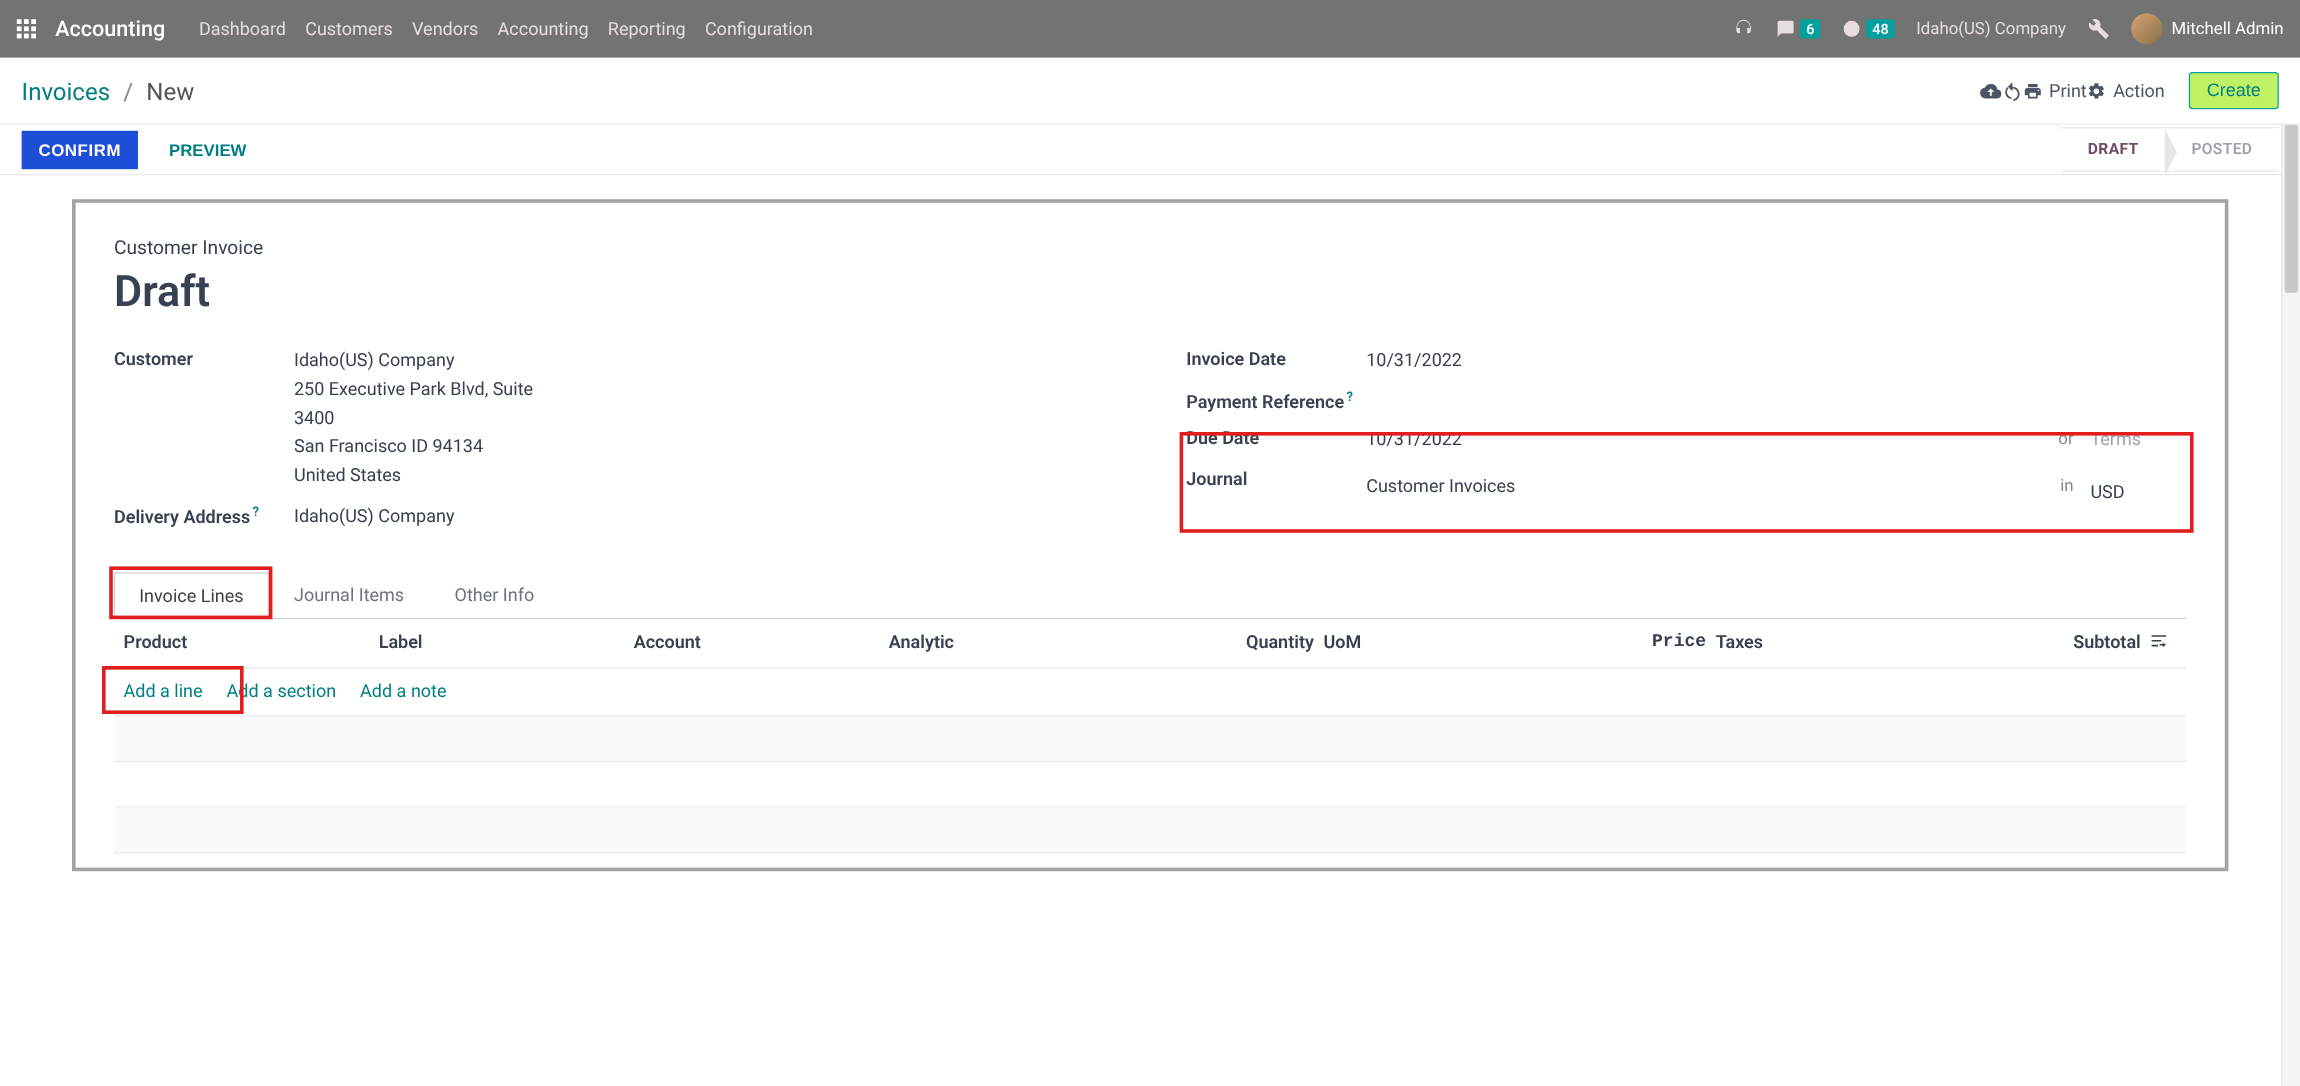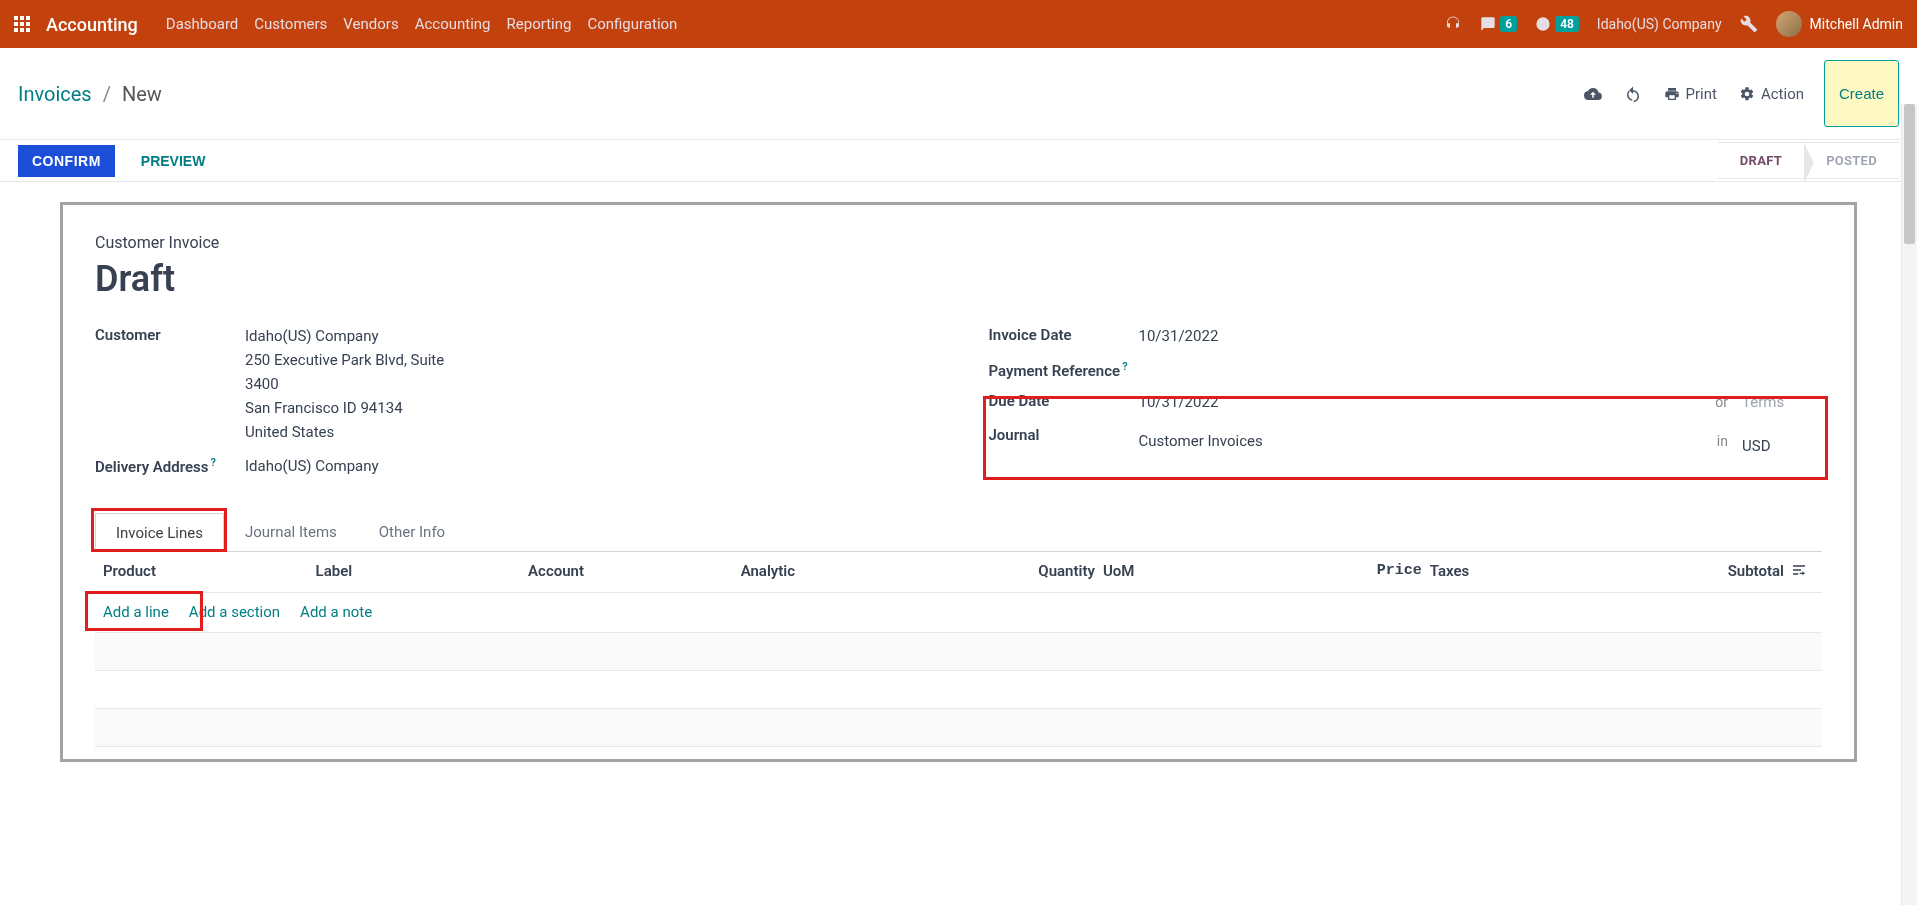--- a/index.html
+++ b/index.html
@@ -5,21 +5,21 @@
 * { box-sizing: border-box; margin: 0; padding: 0; }
 body {
   font-family: -apple-system, BlinkMacSystemFont, "Segoe UI", Roboto, Helvetica, Arial, sans-serif;
   font-size: 14px;
   color: #374151;
   background: #ffffff;
   overflow-x: hidden;
 }
 
 .topnav {
-  background: #c2410c;
+  background: #737373;
   color: #fff;
   height: 48px;
   display: flex;
   align-items: center;
   padding: 0 14px;
 }
 .apps-icon {
   display: inline-grid;
   grid-template-columns: repeat(3, 4px);
   grid-template-rows: repeat(3, 4px);
@@ -41,27 +41,27 @@
 .subheader {
   display: flex;
   align-items: center;
   padding: 12px 18px;
   border-bottom: 1px solid #e5e7eb;
 }
 .breadcrumb { font-size: 20px; color: #017e84; }
 .breadcrumb .sep { color: #888; margin: 0 6px; }
 .breadcrumb .current { color: #555; }
 .subheader .spacer { flex: 1; }
-.subheader .tools { display: flex; align-items: center; gap: 22px; color: #4b5563; }
+.subheader .tools { display: flex; align-items: center; color: #4b5563; }
 .subheader .tools .tool { cursor: pointer; display: flex; align-items: center; gap: 6px; font-size: 15px; }
 .create-btn {
   border: 1px solid #00a09d;
   color: #017e84;
-  background: #fef9c3;
-  padding: 24px 14px;
+  background: #bef264;
+  padding: 6px 14px;
   font-size: 15px;
   cursor: pointer;
   border-radius: 3px;
   margin-left: 20px;
 }
 
 .actionbar {
   display: flex;
   align-items: center;
   border-bottom: 1px solid #e5e7eb;

